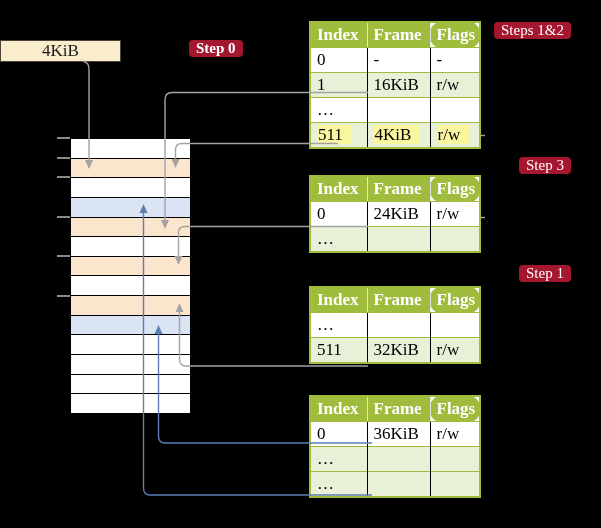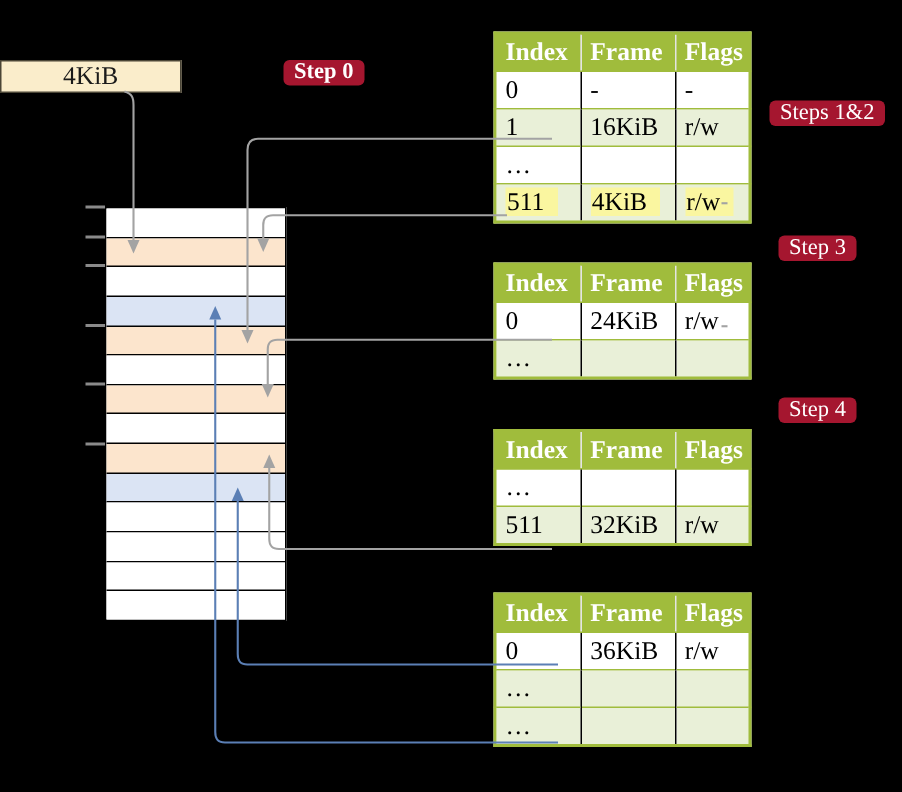--- a/index.html
+++ b/index.html
@@ -12,43 +12,43 @@
     position:absolute;left:0;top:40px;width:119px;height:20px;
     background:#FAEDCB;border:1px solid #4a4536;
     text-align:center;font-size:17px;line-height:20px;color:#1a1a1a;z-index:3;
   }
   
   .badge{
     position:absolute;background:#A5162F;color:#fff;border-radius:4px;
     font-size:15px;line-height:17px;height:17px;padding:0 7px;z-index:3;white-space:nowrap;
   }
   .badge.step0 {left:189px;top:40px;font-weight:bold;}
-  .badge.steps12{left:513px;top:22px;margin-top:45px;}
+  .badge.steps12{left:494px;top:22px;}
   .badge.step3 {left:519px;top:157px;}
   .badge.step4 {left:519px;top:265px;}
   
   .membox{
     position:absolute;left:70px;top:138px;width:119px;height:274px;
     border:1px solid #000;background:#fff;display:flex;flex-direction:column;z-index:1;
   }
   .memcell{flex:1;border-bottom:1px solid #000;}
   .memcell:last-child{border-bottom:none;}
   .memcell.white {background:#ffffff;}
   .memcell.orange{background:#FCE5CD;}
   .memcell.blue  {background:#DBE4F4;}
   .tick{position:absolute;left:57px;width:13px;height:2px;background:#8a8a8a;z-index:1;}
   
   .table-wrap{position:absolute;z-index:3;}
-  table.pt{border-collapse:collapse;table-layout:fixed;border:2px solid #A0BC3C;background:#fff;margin-left:20px;}
+  table.pt{border-collapse:collapse;table-layout:fixed;border:2px solid #A0BC3C;background:#fff;}
   table.pt th{
     background:#A0BC3C;color:#fff;font-weight:bold;text-align:left;
     font-size:17px;height:24px;padding:0 0 0 6px;
     border-right:1px solid #e4e4e4;border-bottom:1px solid #A0BC3C;white-space:nowrap;
   }
-  table.pt th:last-child{border-right:none;}
+  table.pt th:last-child{border-right:none;border-radius:11px;}
   table.pt td{
     font-size:17px;height:24px;padding:0 0 0 6px;color:#000;
     border-right:1px solid #000;border-top:1px solid #A0BC3C;
     white-space:nowrap;overflow:hidden;
   }
   table.pt td:last-child{border-right:none;}
   table.pt tr.shaded td{background:#E9F0D8;}
   .hl{background:#FAF6A0;padding:0 9px 0 1px;}
   
   svg.overlay{position:absolute;left:0;top:0;z-index:10;pointer-events:none;}
@@ -56,21 +56,21 @@
 </head>
 <body>
 
 <div class="canvas">
 
   <div class="framebox">4KiB</div>
 
   <div class="badge step0">Step 0</div>
   <div class="badge steps12">Steps 1&amp;2</div>
   <div class="badge step3">Step 3</div>
-  <div class="badge step4">Step 4</div>
+  <div class="badge step4">Step 1</div>
 
   <div class="membox" id="membox">
       <div class="memcell white"></div>
       <div class="memcell orange"></div>
       <div class="memcell white"></div>
       <div class="memcell blue"></div>
       <div class="memcell orange"></div>
       <div class="memcell white"></div>
       <div class="memcell orange"></div>
       <div class="memcell white"></div>

